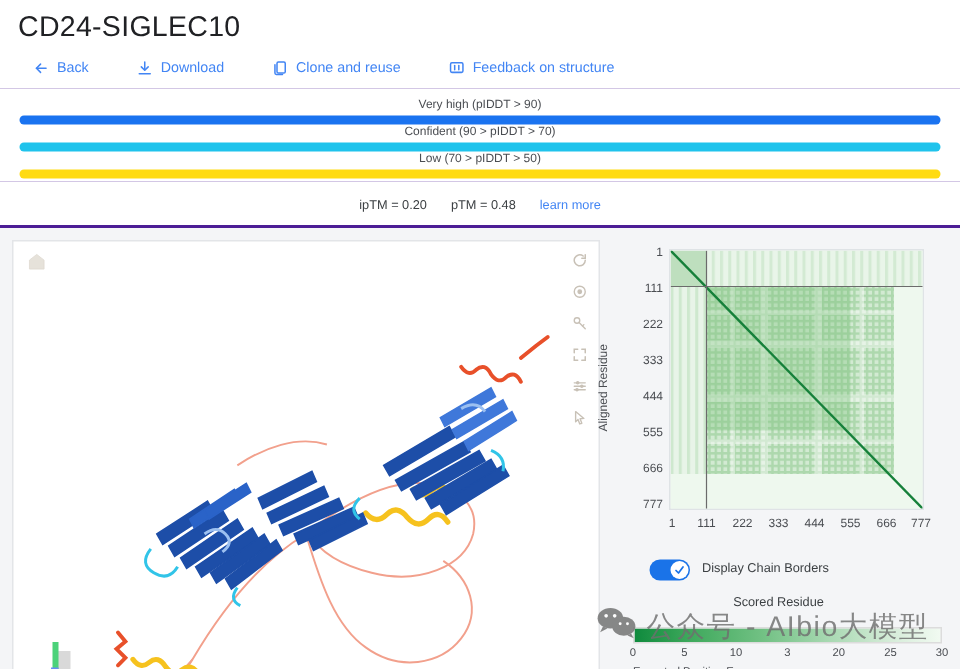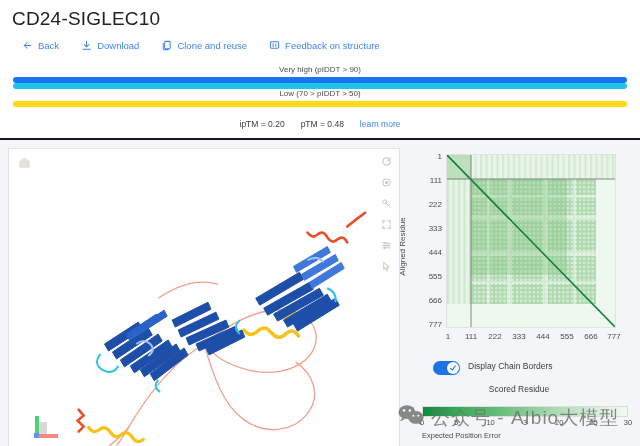--- a/index.html
+++ b/index.html
@@ -15,25 +15,25 @@
 
   
   .page-title {
     font-size:19px;
     font-weight:400;
     color:#202124;
     padding:8px 0 0 12px;
     letter-spacing:.2px;
     background:#fff;
   }
-  .header-block { background:#0f172a; padding-bottom:2px; }
+  .header-block { background:#4c1d95; padding-bottom:2px; }
   .action-bar {
     display:flex;
     align-items:center;
-    gap:22px;
+    gap:32px;
     padding:10px 16px 8px 22px;
     background:#fff;
   }
   .action-item {
     display:flex; align-items:center; gap:5px;
     color:#4285f4; font-size:9.5px; cursor:pointer;
     white-space:nowrap;
   }
   .action-item svg { display:block; }
 
@@ -227,20 +227,21 @@
       <span>Feedback on structure</span>
     </div>
   </div>
 
   <div class="legend">
     <div class="legend-col">
       <div class="legend-label">Very high (pIDDT &gt; 90)</div>
       <div class="legend-bar" style="background:#1a73f0"></div>
     </div>
     <div class="legend-col">
+      <div class="legend-label">Confident (90 &gt; pIDDT &gt; 70)</div>
       <div class="legend-bar" style="background:#1fc3ec"></div>
     </div>
     <div class="legend-col">
       <div class="legend-label">Low (70 &gt; pIDDT &gt; 50)</div>
       <div class="legend-bar" style="background:#ffdb13"></div>
     </div>
   </div>
 
   <div class="scores">
     <span>ipTM = 0.20</span>

